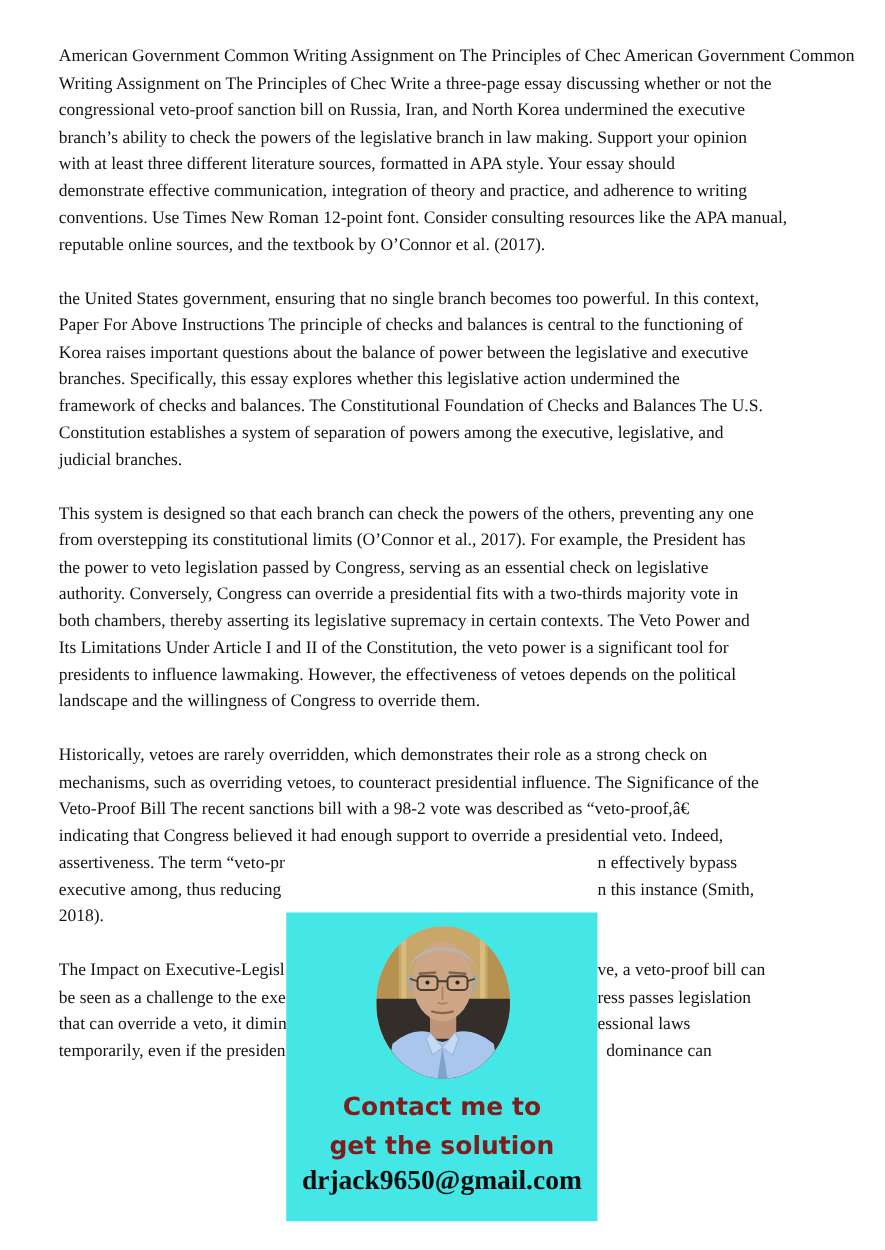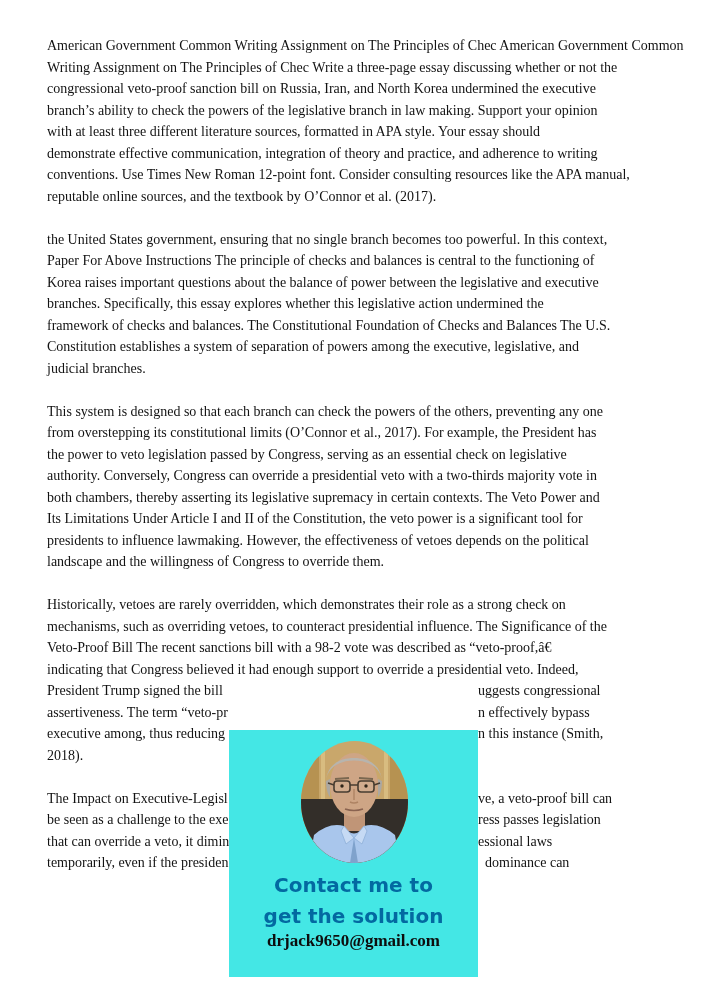--- a/index.html
+++ b/index.html
@@ -23,27 +23,27 @@
     z-index: 10; text-align: center;
   }
   .portrait {
     position: absolute; left: 50%; top: 11px; margin-left: -53px;
     width: 107px; height: 122px; border-radius: 50%; overflow: hidden;
   }
   .portrait svg { display: block; }
   .contact-heading {
     position: absolute; left: 0; top: 140px; width: 100%;
     font-family: "DejaVu Sans", sans-serif; font-weight: bold;
-    font-size: 20px; line-height: 31px; color: #0369a1;
+    font-size: 20px; line-height: 31px; color: #7f1d1d;
   }
   .contact-heading span { display: block; }
   .email-line {
     position: absolute; left: 0; top: 201px; width: 100%;
     font-family: "Liberation Serif", serif; font-weight: bold;
-    font-size: 17px; color: #0d0d0d;
+    font-size: 22px; color: #0d0d0d;
   }
 </style>
 </head>
 <body>
 
 <div class="page">
   <div class="doc-body">
       <p class="para">
         <span class="line">American Government Common Writing Assignment on The Principles of Chec American Government Common</span>
         <span class="line">Writing Assignment on The Principles of Chec Write a three-page essay discussing whether or not the</span>
@@ -60,32 +60,31 @@
         <span class="line">Korea raises important questions about the balance of power between the legislative and executive</span>
         <span class="line">branches. Specifically, this essay explores whether this legislative action undermined the</span>
         <span class="line">framework of checks and balances. The Constitutional Foundation of Checks and Balances The U.S.</span>
         <span class="line">Constitution establishes a system of separation of powers among the executive, legislative, and</span>
         <span class="line">judicial branches.</span>
       </p>
       <p class="para">
         <span class="line">This system is designed so that each branch can check the powers of the others, preventing any one</span>
         <span class="line">from overstepping its constitutional limits (O’Connor et al., 2017). For example, the President has</span>
         <span class="line">the power to veto legislation passed by Congress, serving as an essential check on legislative</span>
-        <span class="line">authority. Conversely, Congress can override a presidential veto with a two-thirds majority vote in</span>
+        <span class="line">authority. Conversely, Congress can override a presidential fits with a two-thirds majority vote in</span>
         <span class="line">both chambers, thereby asserting its legislative supremacy in certain contexts. The Veto Power and</span>
         <span class="line">Its Limitations Under Article I and II of the Constitution, the veto power is a significant tool for</span>
         <span class="line">presidents to influence lawmaking. However, the effectiveness of vetoes depends on the political</span>
         <span class="line">landscape and the willingness of Congress to override them.</span>
       </p>
       <p class="para">
         <span class="line">Historically, vetoes are rarely overridden, which demonstrates their role as a strong check on</span>
         <span class="line">mechanisms, such as overriding vetoes, to counteract presidential influence. The Significance of the</span>
         <span class="line">Veto-Proof Bill The recent sanctions bill with a 98-2 vote was described as “veto-proof,â€</span>
         <span class="line">indicating that Congress believed it had enough support to override a presidential veto. Indeed,</span>
-        <span class="line"><span>President Trump signed the bill </span><span class="rfrag" style="left: 431px;">uggests congressional</span></span>
         <span class="line"><span>assertiveness. The term “veto-pr</span><span class="rfrag" style="left: 431px;">n effectively bypass</span></span>
         <span class="line"><span>executive among, thus reducing </span><span class="rfrag" style="left: 431px;">n this instance (Smith,</span></span>
         <span class="line">2018).</span>
       </p>
       <p class="para">
         <span class="line"><span>The Impact on Executive-Legisl</span><span class="rfrag" style="left: 431px;">ve, a veto-proof bill can</span></span>
         <span class="line"><span>be seen as a challenge to the exe</span><span class="rfrag" style="left: 431px;">ress passes legislation</span></span>
         <span class="line"><span>that can override a veto, it dimin</span><span class="rfrag" style="left: 431px;">essional laws</span></span>
         <span class="line"><span>temporarily, even if the presiden</span><span class="rfrag" style="left: 438px;">dominance can</span></span>
       </p>

